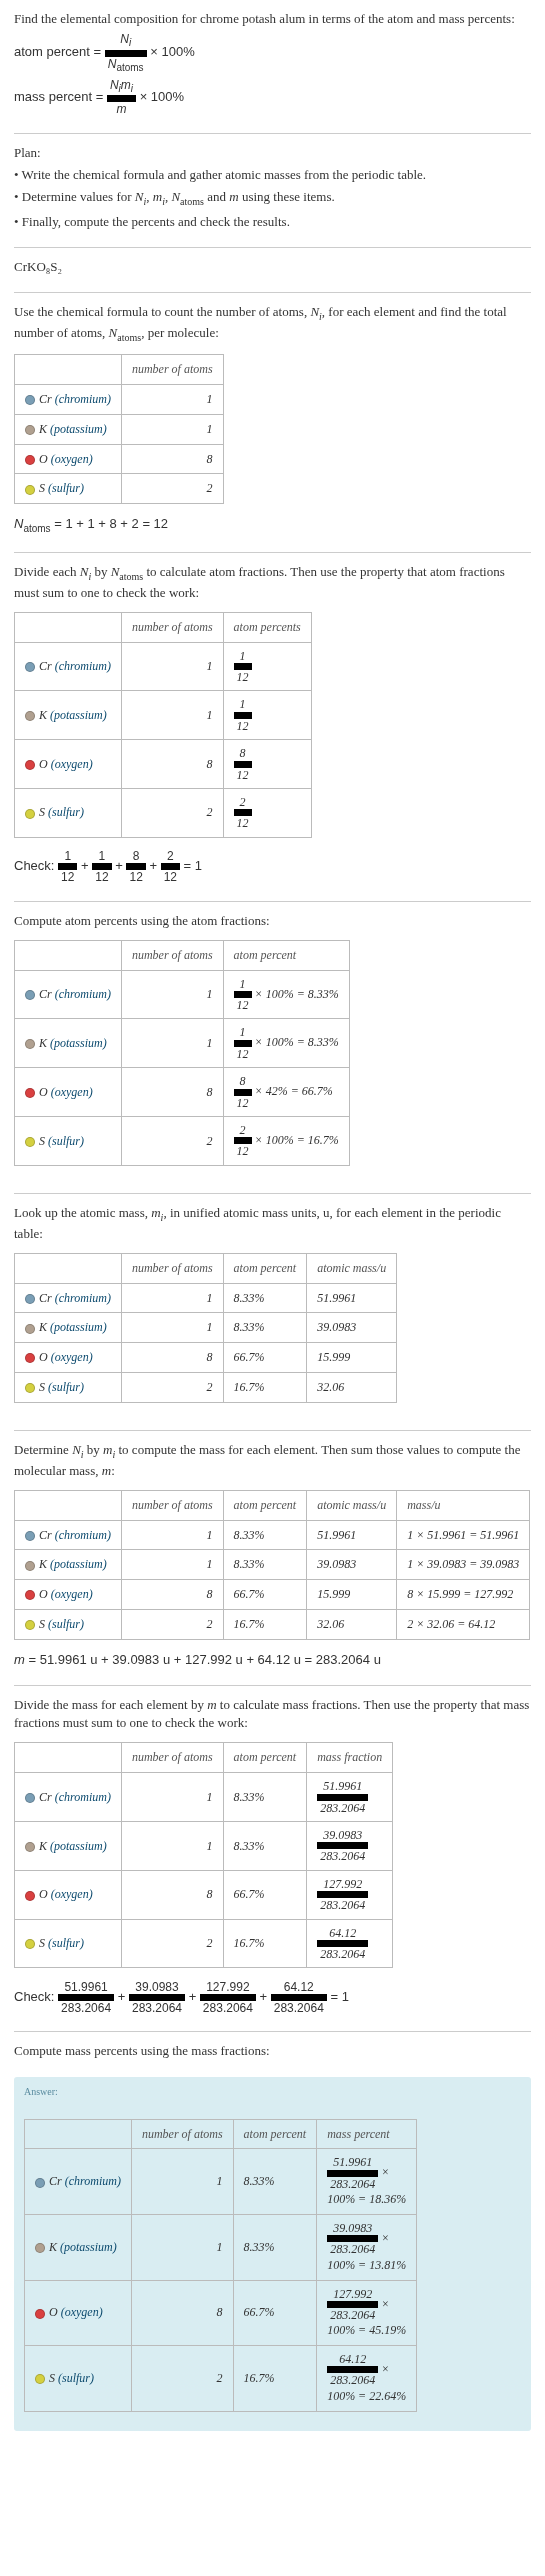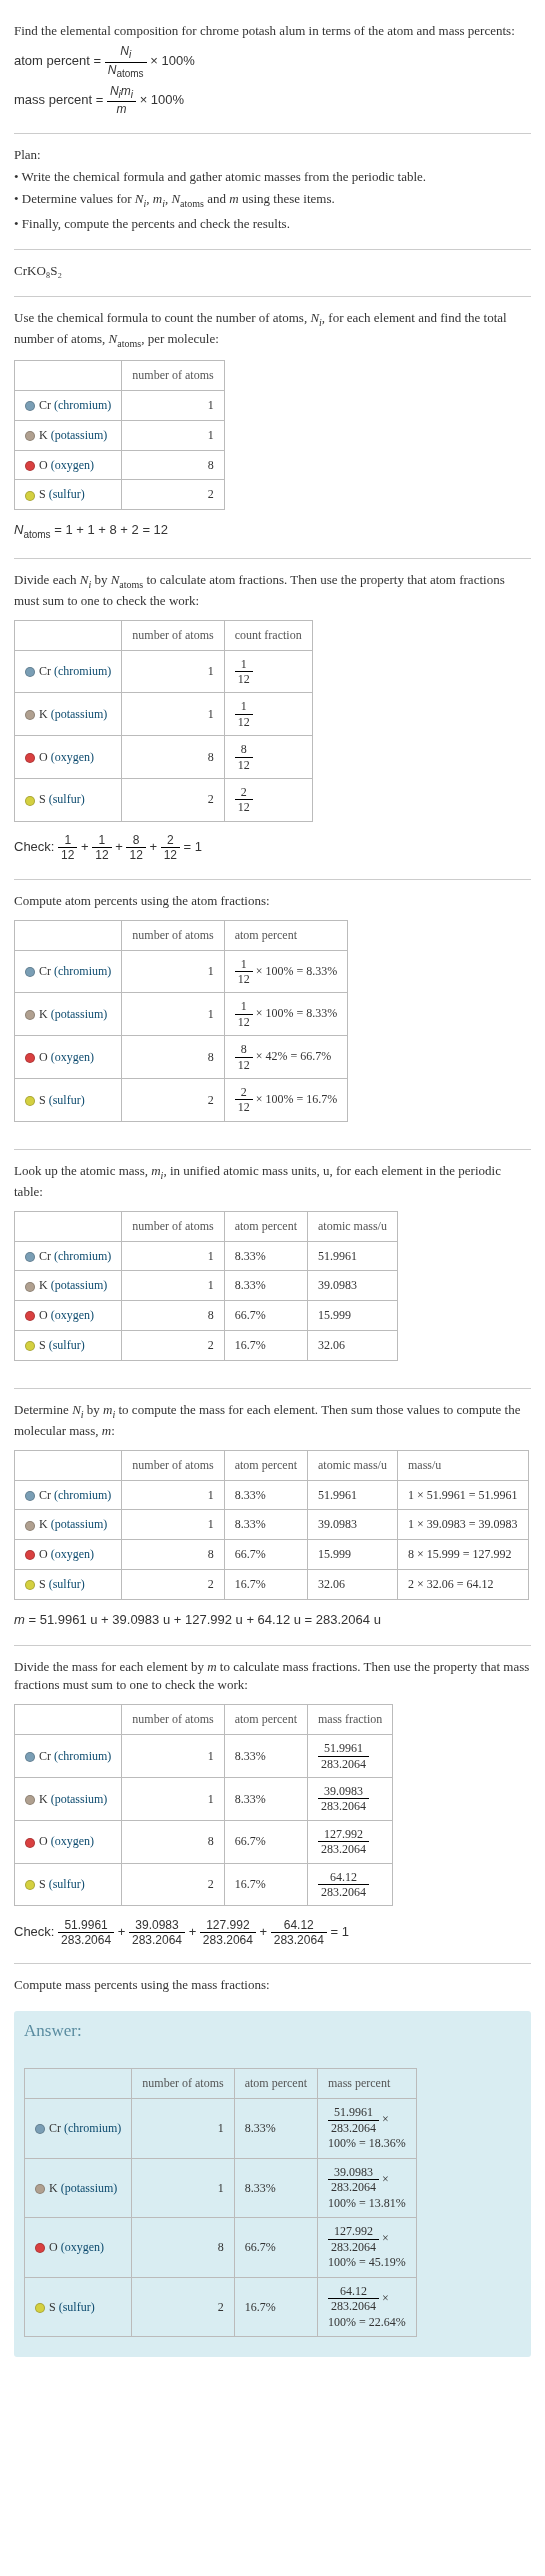--- a/index.html
+++ b/index.html
@@ -1,35 +1,35 @@
 <!DOCTYPE html>
 <html><head>
 <meta charset="utf-8">
 <style>
 * { box-sizing: border-box; margin: 0; padding: 0; }
 body { font-family: Georgia, 'Times New Roman', serif; font-size: 13px; color: #333; background: #fff; width: 545px; padding: 10px 14px; line-height: 1.4; }
-.section { margin-bottom: 16px; margin-top: 12px; }
+.section { margin-bottom: 16px; }
 hr { border: none; border-top: 1px solid #ccc; margin: 10px 0; }
 .math { font-family: Liberation Sans, sans-serif; }
 .frac { display: inline-block; vertical-align: middle; text-align: center; font-size: 12px; }
-.frac .num { display: block; border-bottom: 1px solid #000000; padding: 0 3px; line-height: 1.2; text-align: center; }
+.frac .num { display: block; border-bottom: 7px solid #000000; padding: 0 3px; line-height: 1.2; text-align: center; }
 .frac .den { display: block; padding: 0 3px; line-height: 1.2; }
 sub { font-size: 10px; vertical-align: sub; }
-table { border-collapse: collapse; margin: 6px 0; }
+table { border-collapse: collapse; margin: 6px 0; font-style: italic; }
 th, td { border: 1px solid #bbb; padding: 6px 10px; font-size: 12px; text-align: left; vertical-align: middle; }
 th { font-weight: normal; color: #555; }
 td.num { text-align: right; }
 .dot { display: inline-block; width: 10px; height: 10px; border-radius: 50%; margin-right: 4px; vertical-align: middle; border: 1px solid rgba(0,0,0,0.2); }
 .dot-cr { background: #7a9eb5; }
 .dot-k { background: #b0a090; }
 .dot-o { background: #d94040; }
 .dot-s { background: #d4d040; }
 .element-label { color: #0c4a6e; }
 .answer-box { background: #d9edf2; padding: 8px 10px; border-radius: 3px; }
-.answer-label { color: #5a8ca0; font-size: 17px; margin-bottom: 20px; }
+.answer-label { color: #5a8ca0; font-size: 10px; margin-bottom: 14px; }
 .table-wrap { background: #fff; display: inline-block; }
 .answer-box .table-wrap { background: transparent; }
 .cell-math { white-space: nowrap; }
 p { margin-bottom: 4px; }
 </style>
 </head>
 <body>
 
 <div class="section">
   <p>Find the elemental composition for chrome potash alum in terms of the atom and mass percents:</p>
@@ -92,21 +92,21 @@
 <hr>
 
 <div class="section">
   <p><span>Divide each </span><i>N<sub>i</sub></i><span> by </span><i>N</i><sub>atoms</sub><span> to calculate atom fractions. Then use the property that atom fractions must sum to one to check the work:</span></p>
   <div class="table-wrap">
   <table>
     <tbody>
           <tr>
             <th></th>
             <th>number of atoms</th>
-            <th>count fraction</th>
+            <th>atom percents</th>
           </tr>
     <tr>
             <td><span class="dot dot-cr"></span><span>Cr</span> <span class="element-label">(chromium)</span></td>
             <td class="num">1</td>
             <td><span class="frac"><span class="num">1</span><span class="den">12</span></span></td>
           </tr>
     <tr>
             <td><span class="dot dot-k"></span><span>K</span> <span class="element-label">(potassium)</span></td>
             <td class="num">1</td>
             <td><span class="frac"><span class="num">1</span><span class="den">12</span></span></td>

